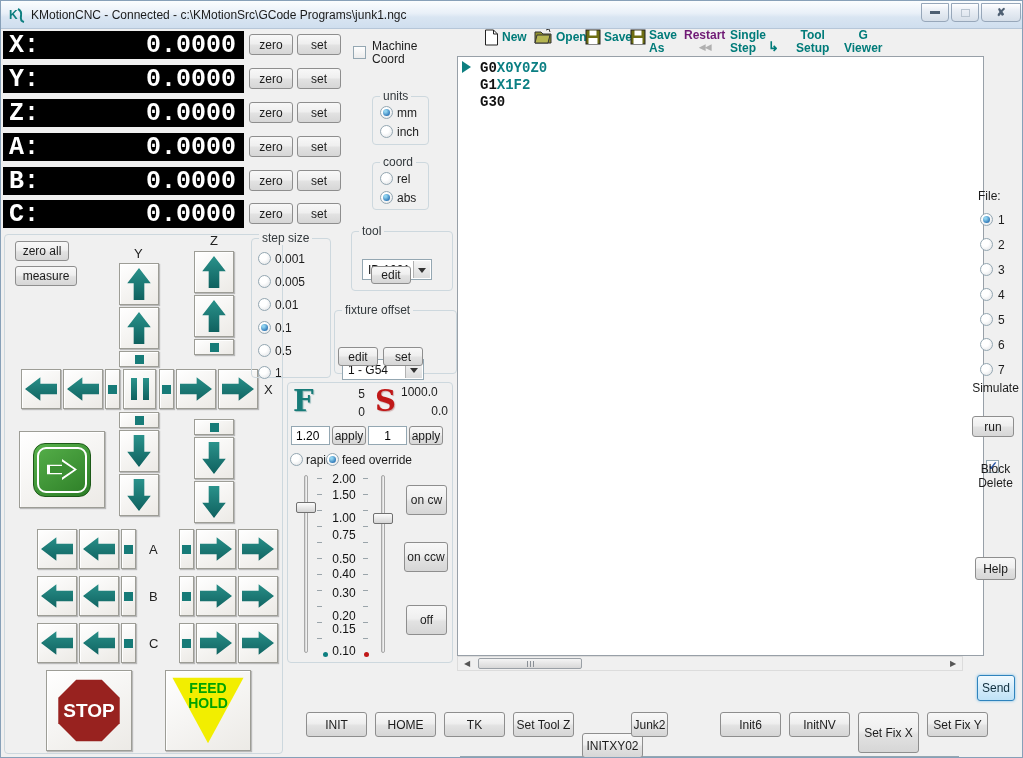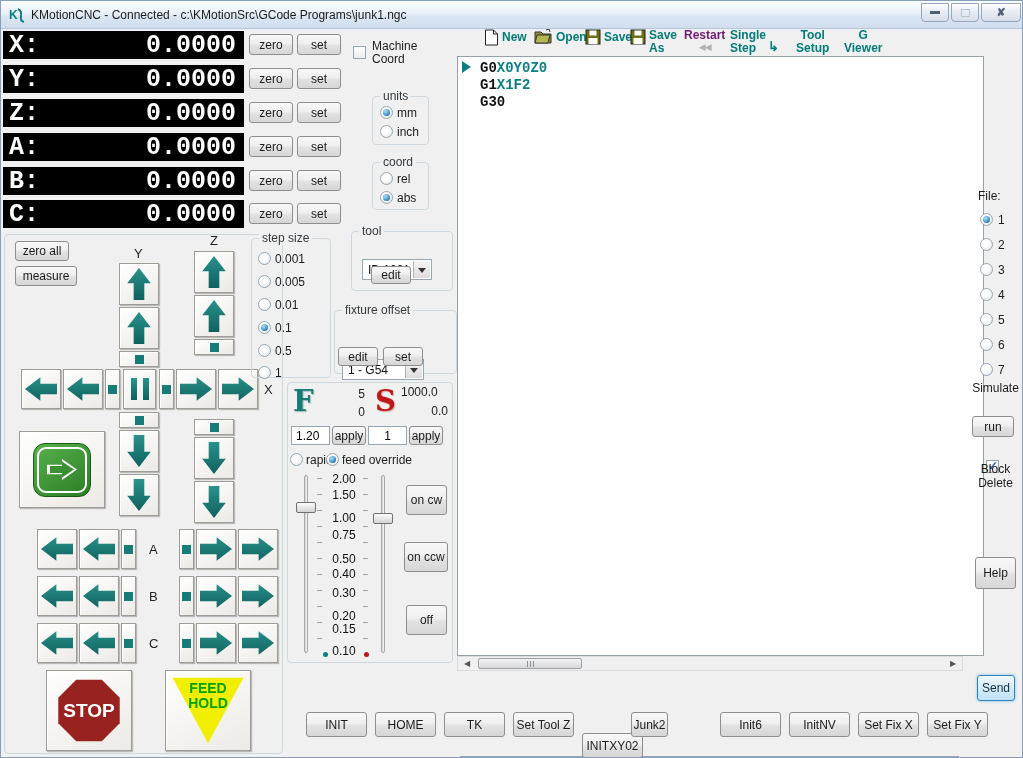--- a/index.html
+++ b/index.html
@@ -547,34 +547,34 @@
   <span class="abs lbl" style="left:997px;top:362px">7</span>
 
   <span class="abs lbl" style="left:966px;top:380px;width:57px;text-align:center">Simulate</span>
   <span class="abs checkbox checked" style="left:985px;top:398px"></span>
   <div class="btn abs" style="left:971px;top:415px;width:42px;height:21px">run</div>
 
   <span class="abs lbl" style="left:966px;top:461px;width:57px;text-align:center">Block</span>
   <span class="abs lbl" style="left:966px;top:475px;width:57px;text-align:center">Delete</span>
   <span class="abs checkbox checked" style="left:985px;top:498px"></span>
 
-  <div class="btn abs" style="left:974px;top:556px;width:41px;height:32px">Help</div>
+  <div class="btn abs" style="left:974px;top:556px;width:41px;height:23px">Help</div>
 
   
   <div class="abs combo" style="left:459px;top:677px;width:499px;height:21px">
     
     
   </div>
   <div id="send-btn">Send</div>
 
   
   <div class="btn abs" style="left:305px;top:711px;width:61px;height:25px">INIT</div>
   <div class="btn abs" style="left:374px;top:711px;width:61px;height:25px">HOME</div>
   <div class="btn abs" style="left:443px;top:711px;width:61px;height:25px">TK</div>
   <div class="btn abs" style="left:512px;top:711px;width:61px;height:25px">Set Tool Z</div>
   <div class="btn abs" style="left:581px;top:732px;width:61px;height:25px">INITXY02</div>
   <div class="btn abs" style="left:630px;top:711px;width:37px;height:25px">Junk2</div>
   <div class="btn abs" style="left:719px;top:711px;width:61px;height:25px">Init6</div>
   <div class="btn abs" style="left:788px;top:711px;width:61px;height:25px">InitNV</div>
-  <div class="btn abs" style="left:857px;top:711px;width:61px;height:25px">Set Fix X</div>
+  <div class="btn abs" style="left:857px;top:711px;width:61px;height:41px">Set Fix X</div>
   <div class="btn abs" style="left:926px;top:711px;width:61px;height:25px">Set Fix Y</div>
 
 </div>
 
 </body></html>

